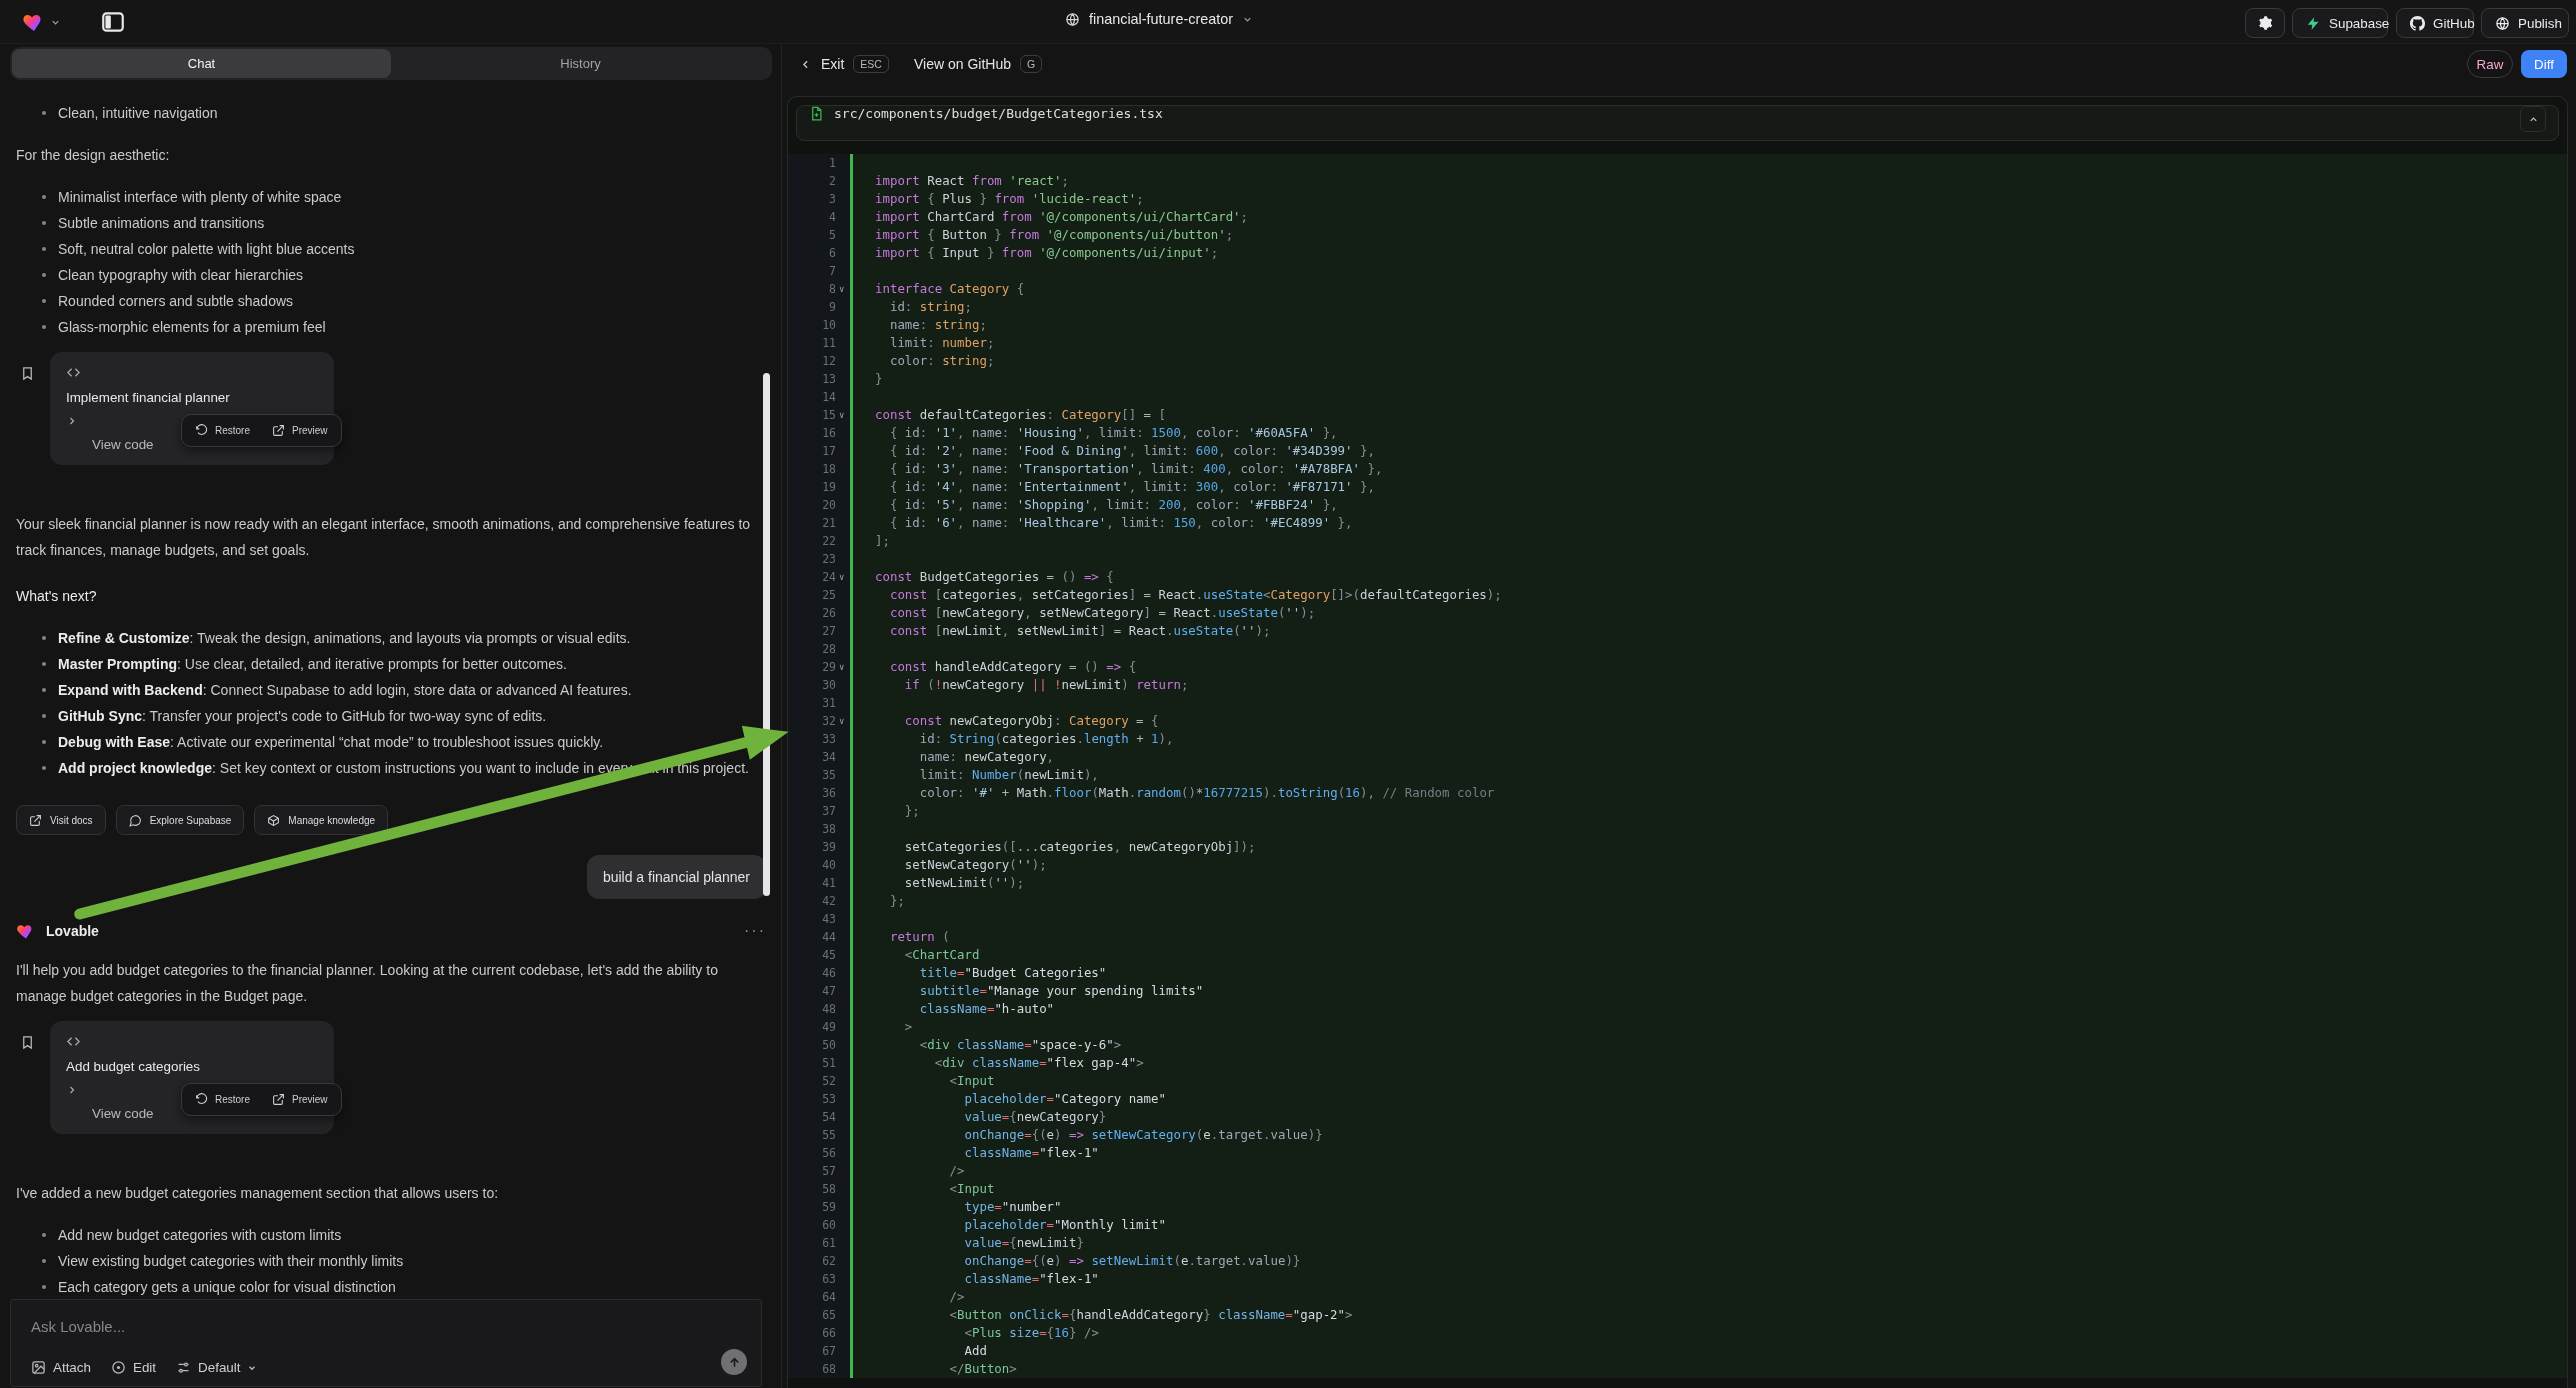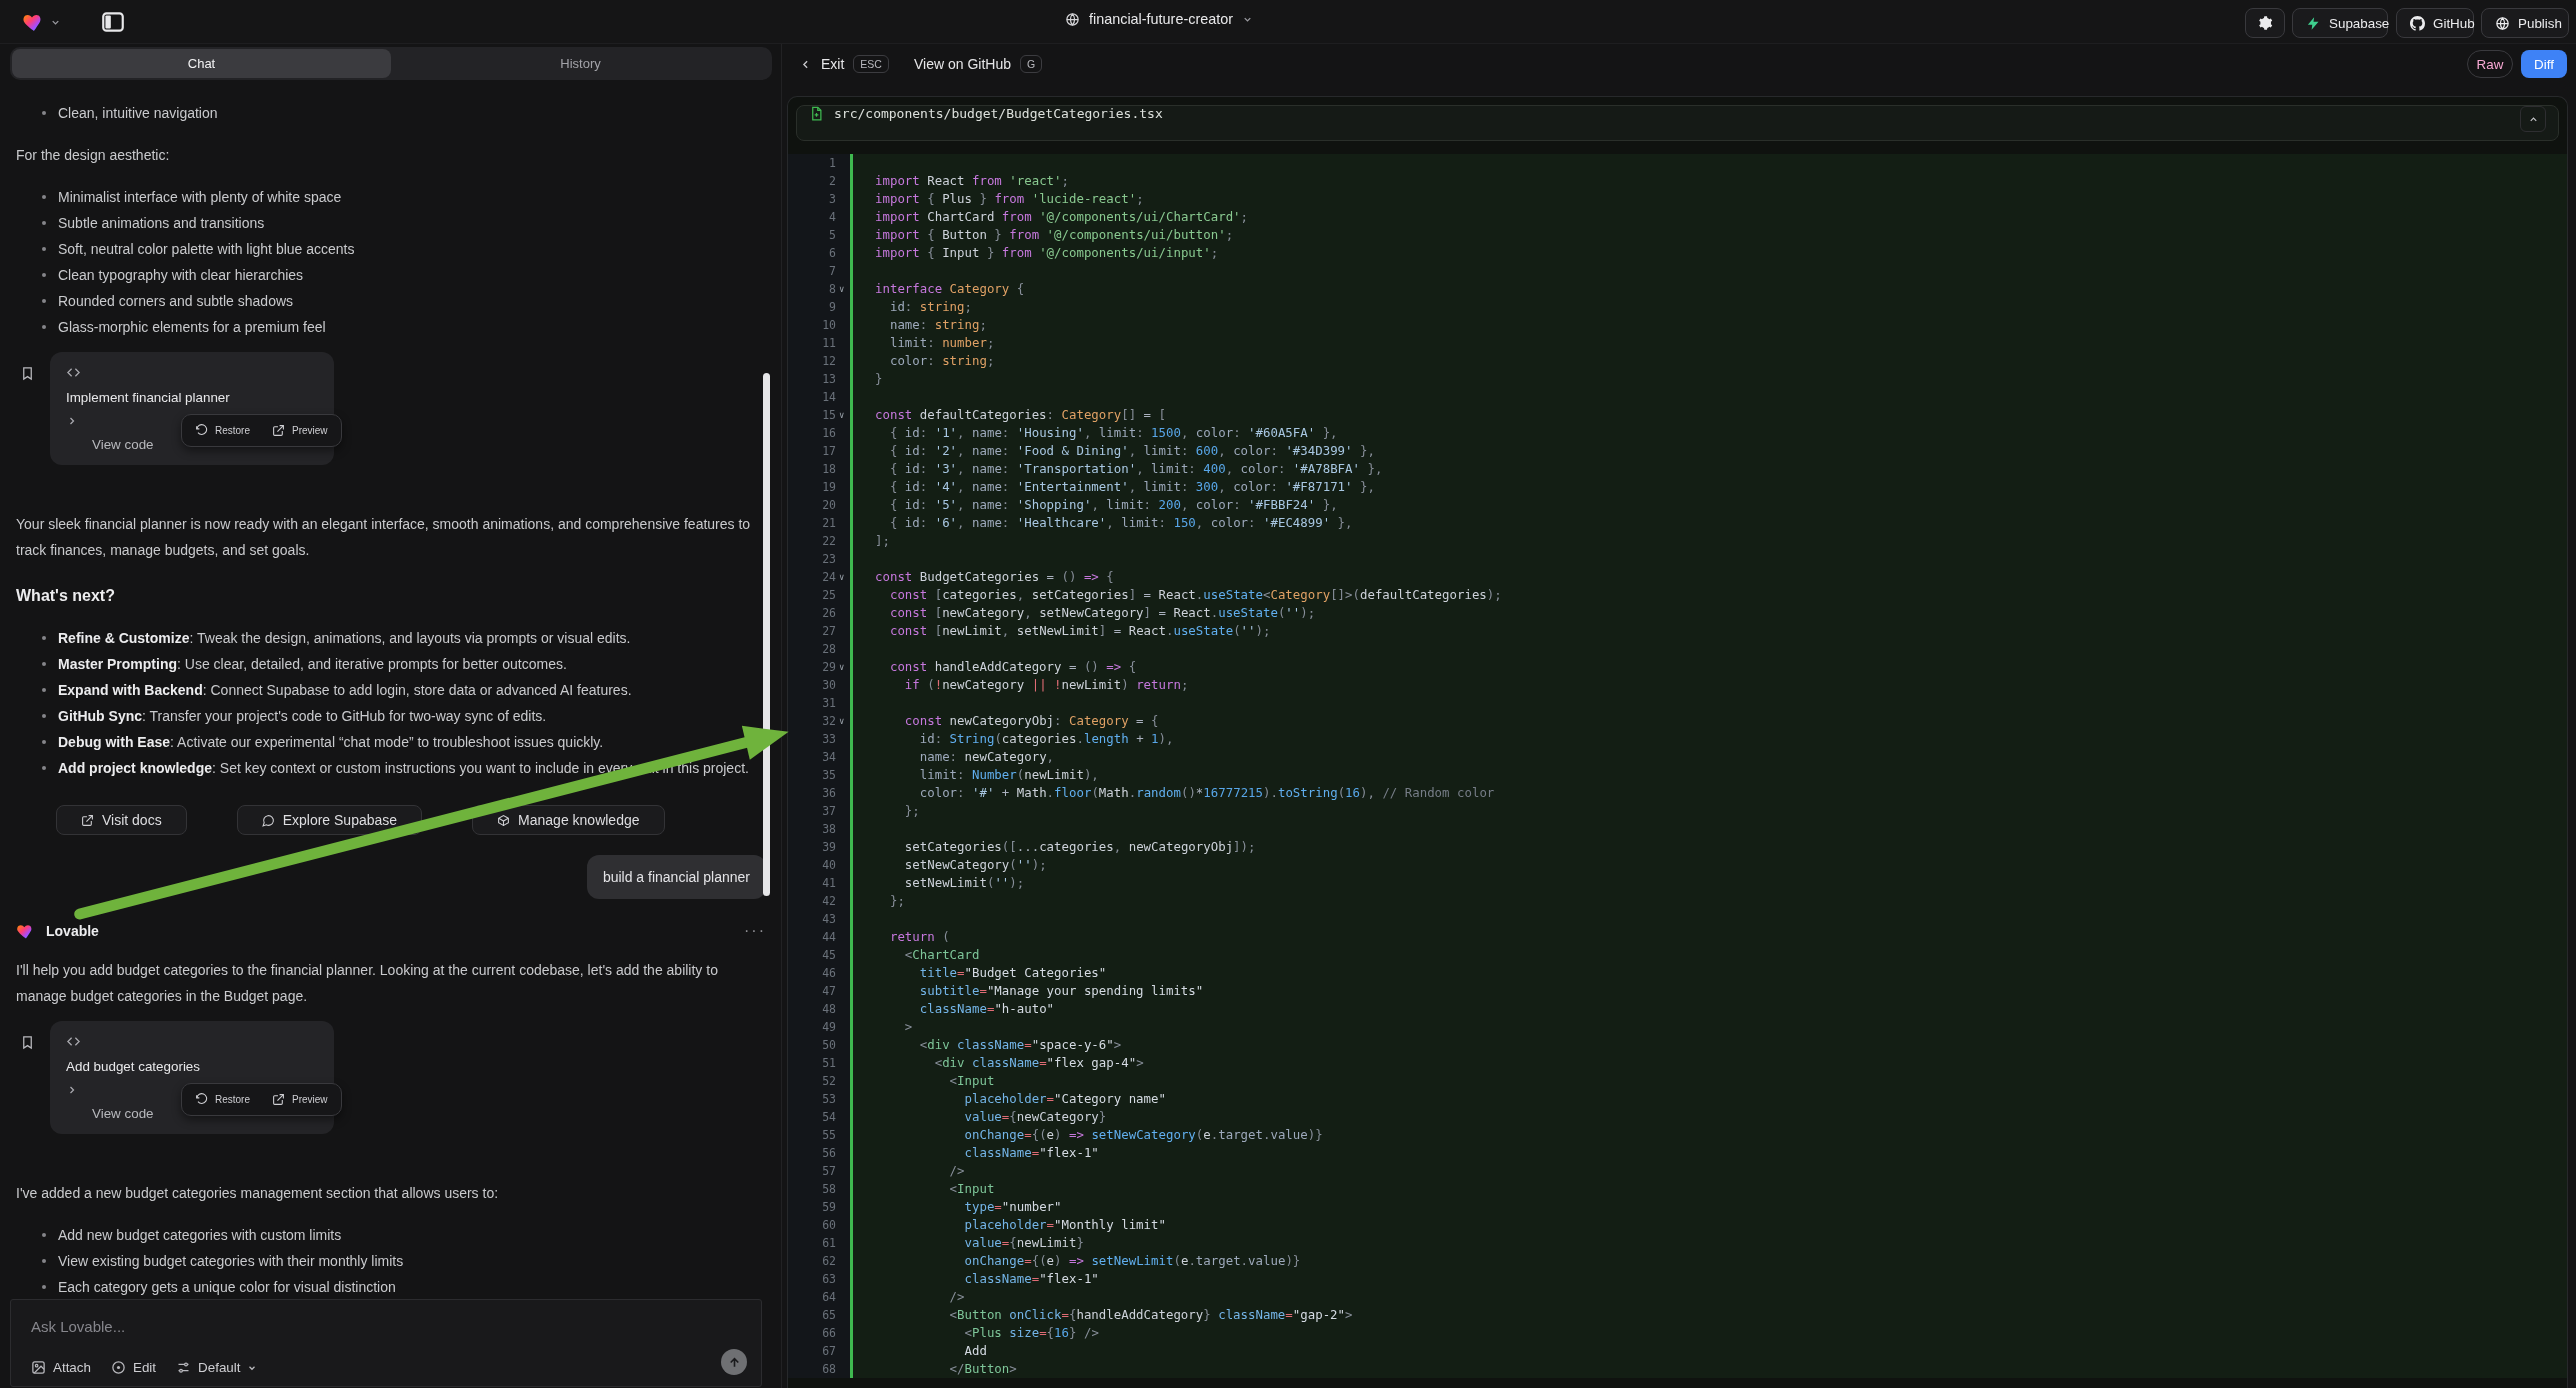--- a/index.html
+++ b/index.html
@@ -18,39 +18,39 @@
 
   
   #chat { position:absolute; left:0; top:44px; width:782px; height:1344px; border-right:1px solid #222224; }
   #chat-tabs { position:absolute; left:10px; top:3px; width:762px; height:33px; background:#232326; border-radius:10px; display:flex; padding:2px; }
   .tab { flex:1; display:flex; align-items:center; justify-content:center; border-radius:8px; font-size:13px; color:#a3a3a9; }
   .tab.active { background:#3b3b3f; color:#f4f4f5; }
   #chat-scroll { position:absolute; left:0; top:40px; width:782px; height:1211px; padding:0 16px; overflow:hidden; }
 
   .blk { margin-top:16px; }
   .blk-text { font-size:14px; line-height:26px; color:#c9cacd; }
-  .blk-heading { margin-top:20px; font-size:16px; line-height:26px; font-weight:bold; color:#ececee; }
+  .blk-heading { margin-top:20px; font-size:14px; line-height:26px; font-weight:normal; color:#ececee; }
   ul.blist { list-style:none; }
   ul.blist li { position:relative; padding-left:42px; font-size:14px; line-height:26px; color:#c9cacd; }
   ul.blist li::before { content:""; position:absolute; left:26px; top:11px; width:4px; height:4px; border-radius:50%; background:#85858a; }
   ul.blist li b { color:#ececee; }
 
   .blk-card { margin-top:12px; margin-bottom:46px; margin-left:34px; width:284px; position:relative;
     background:#242427; border-radius:12px; }
   .bookmark { position:absolute; left:-30px; top:14px; color:#b9b9be; }
   .card-row1 { display:flex; align-items:flex-start; gap:10px; padding:13px 14px 4px 16px;flex-direction:column; }
   .card-title { font-size:13.4px; color:#e8e8ea; flex:1; }
   .card-link { padding:6px 16px 13px 42px; font-size:13.4px; color:#b7b8bc; }
   .popover { position:absolute; left:131px; top:62px; display:flex; align-items:center; gap:2px;
     background:#161618; border:1px solid #39393d; border-radius:10px; padding:3px; box-shadow:0 4px 10px rgba(0,0,0,.45); }
   .pop-btn { display:flex; align-items:center; gap:7px; padding:6px 10px; font-size:10px; color:#cfcfd3; border-radius:7px; }
 
   .blk-buttons { margin-top:24px; display:flex; gap:10px; }
-  .chat-btn { height:30px; display:flex; align-items:center; gap:8px; padding:0 24px;
-    background:#1b1b1d; border:1px solid #333336; border-radius:8px; color:#dedee1; font-size:14px;margin-left:40px; }
+  .chat-btn { height:30px; display:flex; align-items:center; gap:8px; padding:0 12px;
+    background:#1b1b1d; border:1px solid #333336; border-radius:8px; color:#dedee1; font-size:10px; }
 
   .blk-chip { margin-top:20px; display:flex; justify-content:flex-end; }
   .chip { background:#2f2f32; border-radius:12px; padding:11px 16px; font-size:14px; color:#e4e4e7; max-width:518px; line-height:22px;margin-left:17px; }
 
   .blk-assistant { margin-top:22px; display:flex; align-items:center; gap:10px; }
   .asst-name { font-size:14px; font-weight:600; color:#ededef; }
   .asst-dots { margin-left:auto; color:#8e8e93; font-size:16px; letter-spacing:2px; }
 
   #chat-scrollbar { position:absolute; left:763px; top:329px; width:7px; height:523px; background:#e6e6e8; border-radius:4px; }
 

